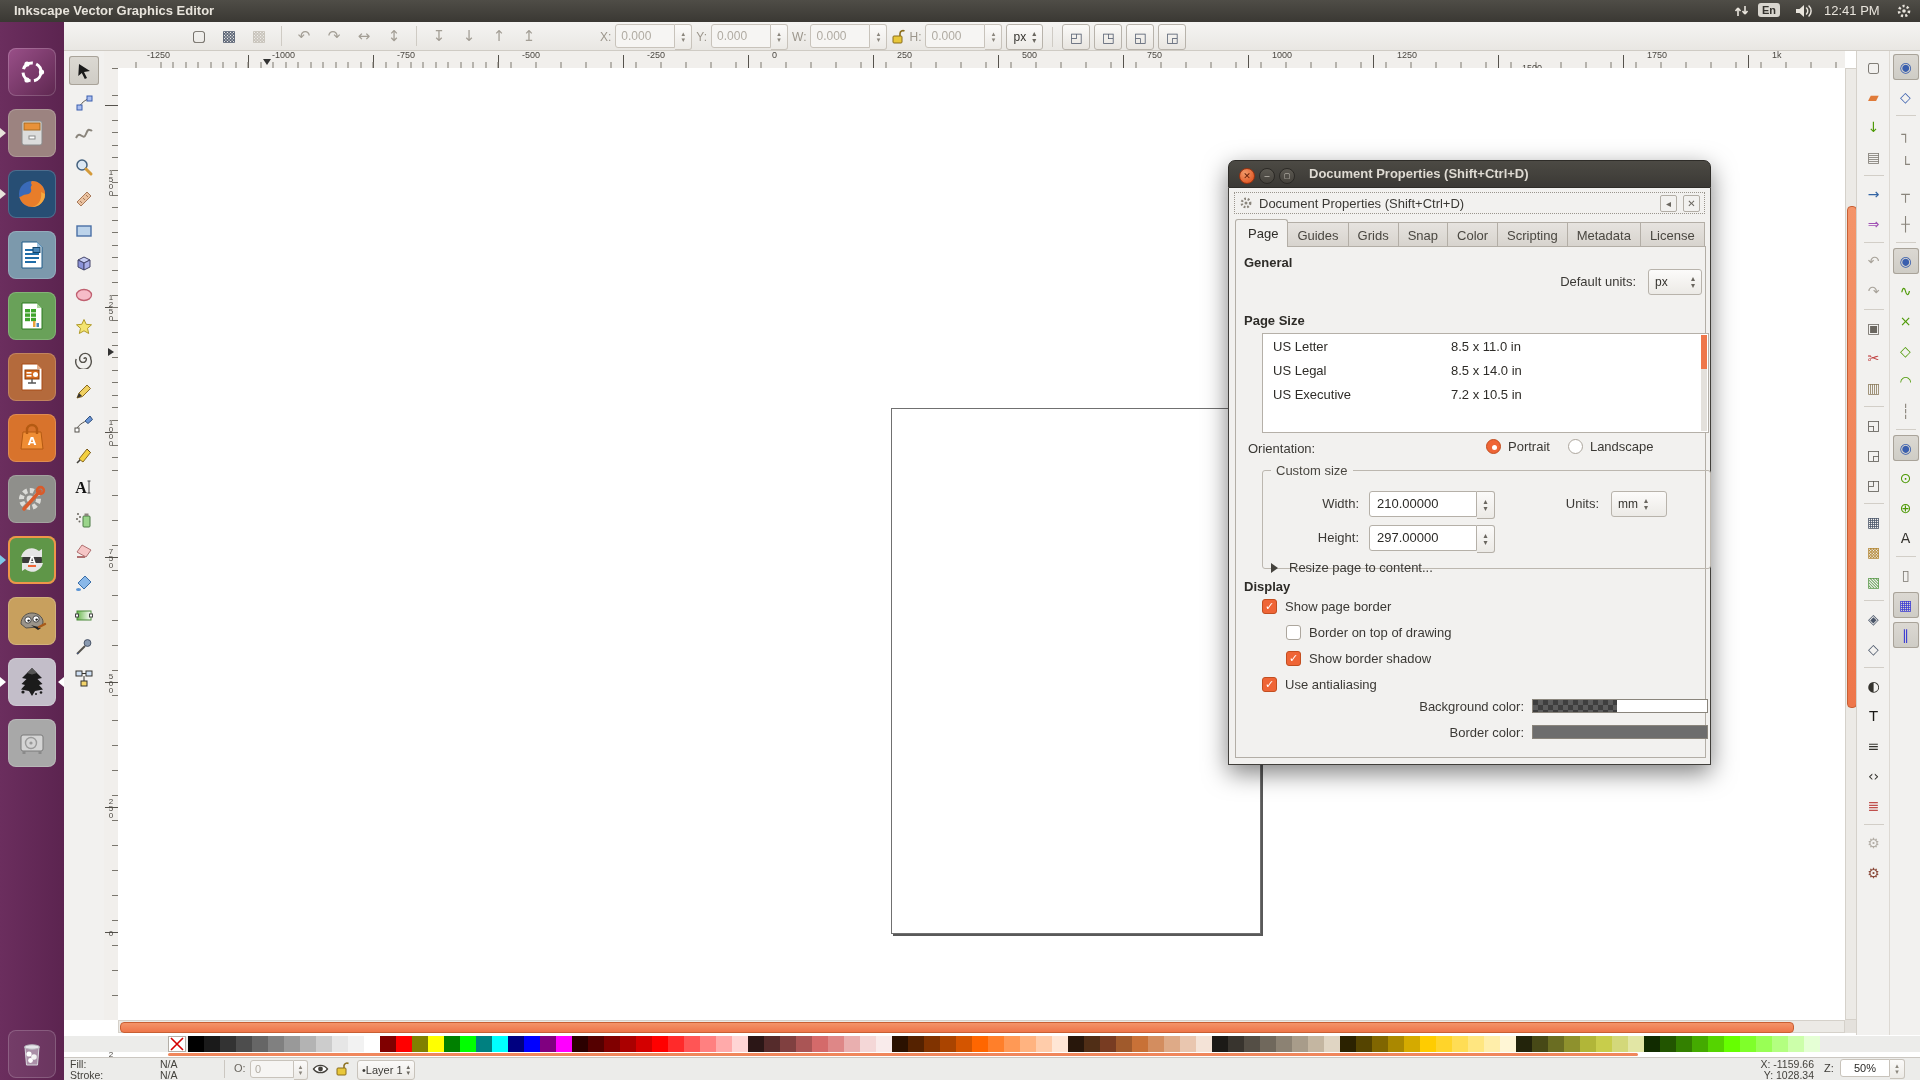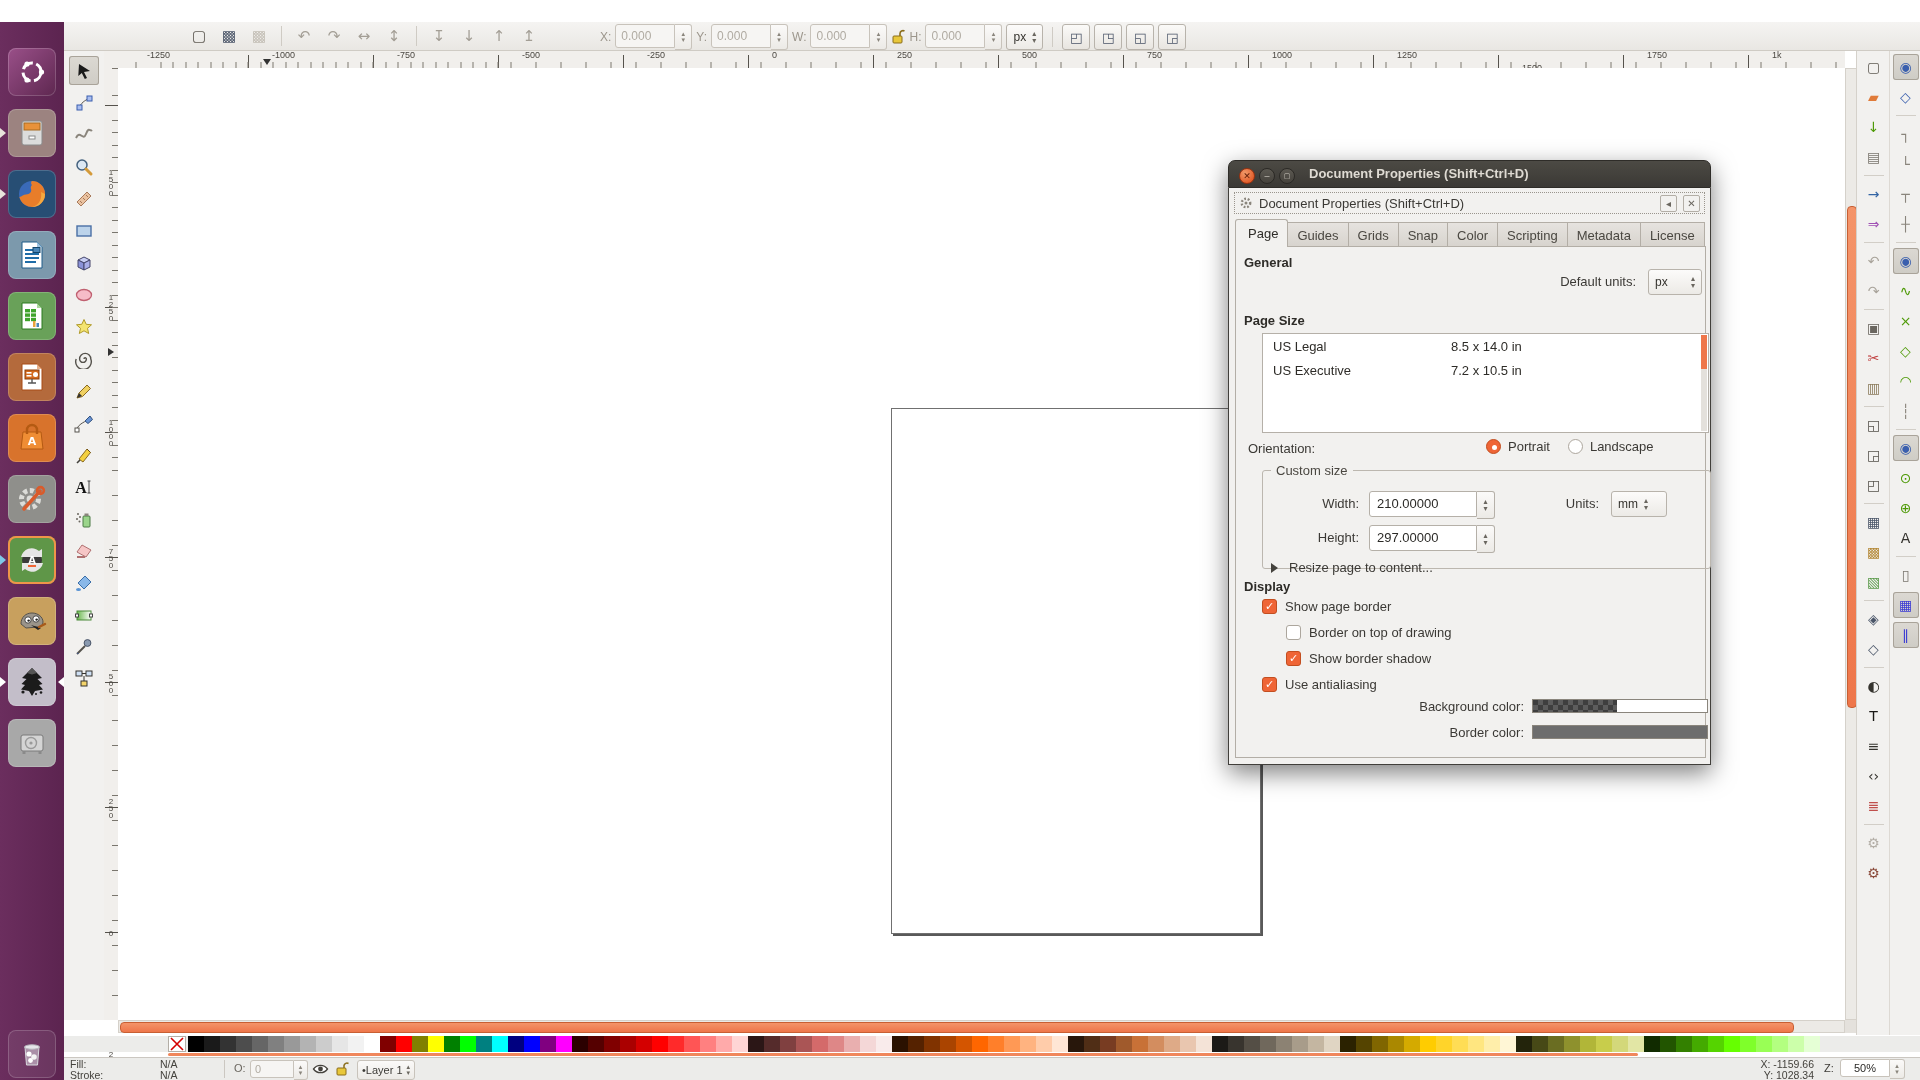--- a/index.html
+++ b/index.html
@@ -122,20 +122,37 @@
   #csframe{border:1px solid #bcb7af;border-radius:3px;}
   .legend{background:#f2f1ef;padding:0 5px;font-size:13px;color:#4a4741;}
   .checker{background:
     repeating-conic-gradient(#5c5c5c 0 25%,#3e3e3e 0 50%) 0 0/10px 10px;}
 </style>
 </head>
 <body>
 
 <div id="app">
 
+  <div id="titlebar" class="abs">
+    <div class="abs wtitle">Inkscape Vector Graphics Editor</div>
+    <svg class="abs" style="left:1733px;top:3px" width="18" height="16" viewBox="0 0 18 16">
+      <path d="M5 13V5M5 5l-2.5 3M5 5l2.5 3" stroke="#e8e4dc" stroke-width="1.6" fill="none"></path>
+      <path d="M12 3v8M12 11l-2.5-3M12 11l2.5-3" stroke="#e8e4dc" stroke-width="1.6" fill="none"></path>
+    </svg>
+    <div id="en-badge" class="abs" style="left:1758px">En</div>
+    <svg class="abs" style="left:1794px;top:3px" width="22" height="16" viewBox="0 0 22 16">
+      <path d="M2 6v4h3.5L10 14V2L5.5 6H2z" fill="#e8e4dc"></path>
+      <path d="M12.5 5a4.2 4.2 0 0 1 0 6M15 3a7 7 0 0 1 0 10" stroke="#e8e4dc" stroke-width="1.5" fill="none" stroke-linecap="round"></path>
+    </svg>
+    <div class="abs trayitem" style="left:1824px;top:3px">12:41 PM</div>
+    <svg class="abs" style="left:1896px;top:3px" width="16" height="16" viewBox="0 0 16 16">
+      <circle cx="8" cy="8" r="5" fill="none" stroke="#e8e4dc" stroke-width="2.6" stroke-dasharray="2.1,2.2"></circle>
+      <circle cx="8" cy="8" r="1.8" fill="#e8e4dc"></circle>
+    </svg>
+  </div>
 
   <div id="toolbar" class="abs">
     <div id="toolbar-icons" class="abs" style="left:122px;top:2px;display:flex;gap:4px;">
         <div class="tbtn" style="color: rgb(95, 91, 84);">▢</div>
         <div class="tbtn" style="color: rgb(74, 85, 104);">▩</div>
         <div class="tbtn" style="color: rgb(195, 190, 181);">▩</div>
         <div class="tdiv"></div>
         <div class="tbtn" style="color: rgb(163, 158, 149);">↶</div>
         <div class="tbtn" style="color: rgb(163, 158, 149);">↷</div>
         <div class="tbtn" style="color: rgb(163, 158, 149);">↔</div>
@@ -685,20 +702,24 @@
           <span style="font-size:8px;color:#6a665f;line-height:7px;display:flex;flex-direction:column">
               <span>▴</span>
               <span>▾</span>
             </span>
         </div>
         <div class="abs sectlbl" style="left:8px;top:66px">Page Size</div>
         <div id="psizelist" class="abs" style="left:26px;top:86px;width:447px;height:100px;box-sizing:border-box">
           <div class="abs" style="right:1px;top:1px;width:6px;height:96px;background:#e4e1dc">
             <div style="width:6px;height:34px;background:#ee764a"></div>
           </div>
+            <div class="psrow">
+              <div class="psname">US Letter</div>
+              <div>8.5 x 11.0 in</div>
+            </div>
             <div class="psrow">
               <div class="psname">US Legal</div>
               <div>8.5 x 14.0 in</div>
             </div>
             <div class="psrow">
               <div class="psname">US Executive</div>
               <div>7.2 x 10.5 in</div>
             </div>
           </div>
         <div class="abs dlbl" style="left:12px;top:194px">Orientation:</div>

